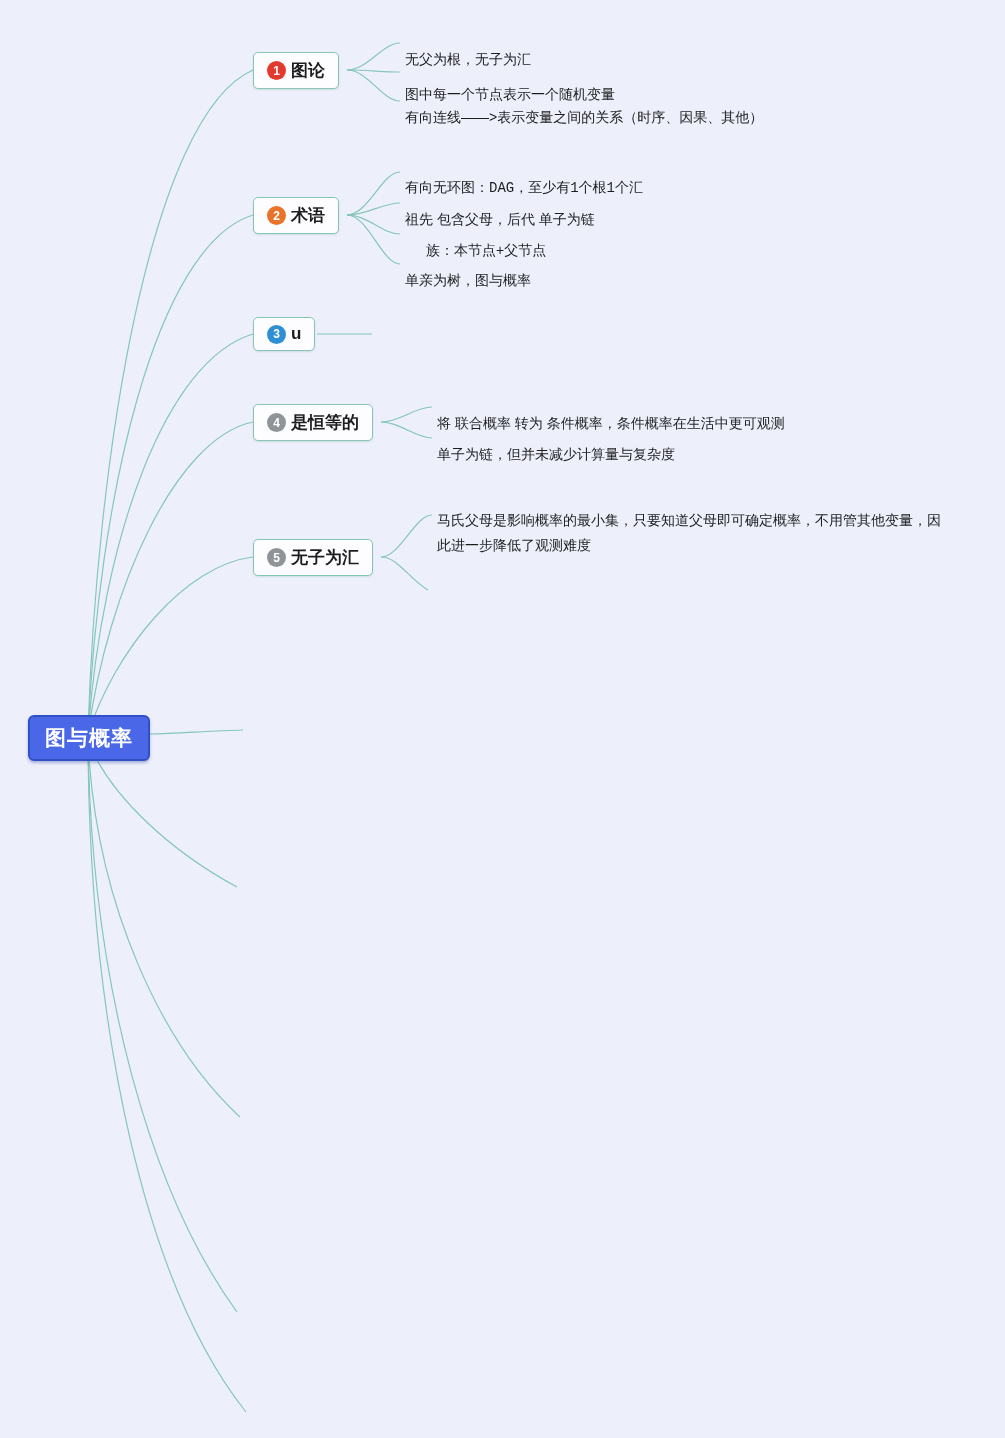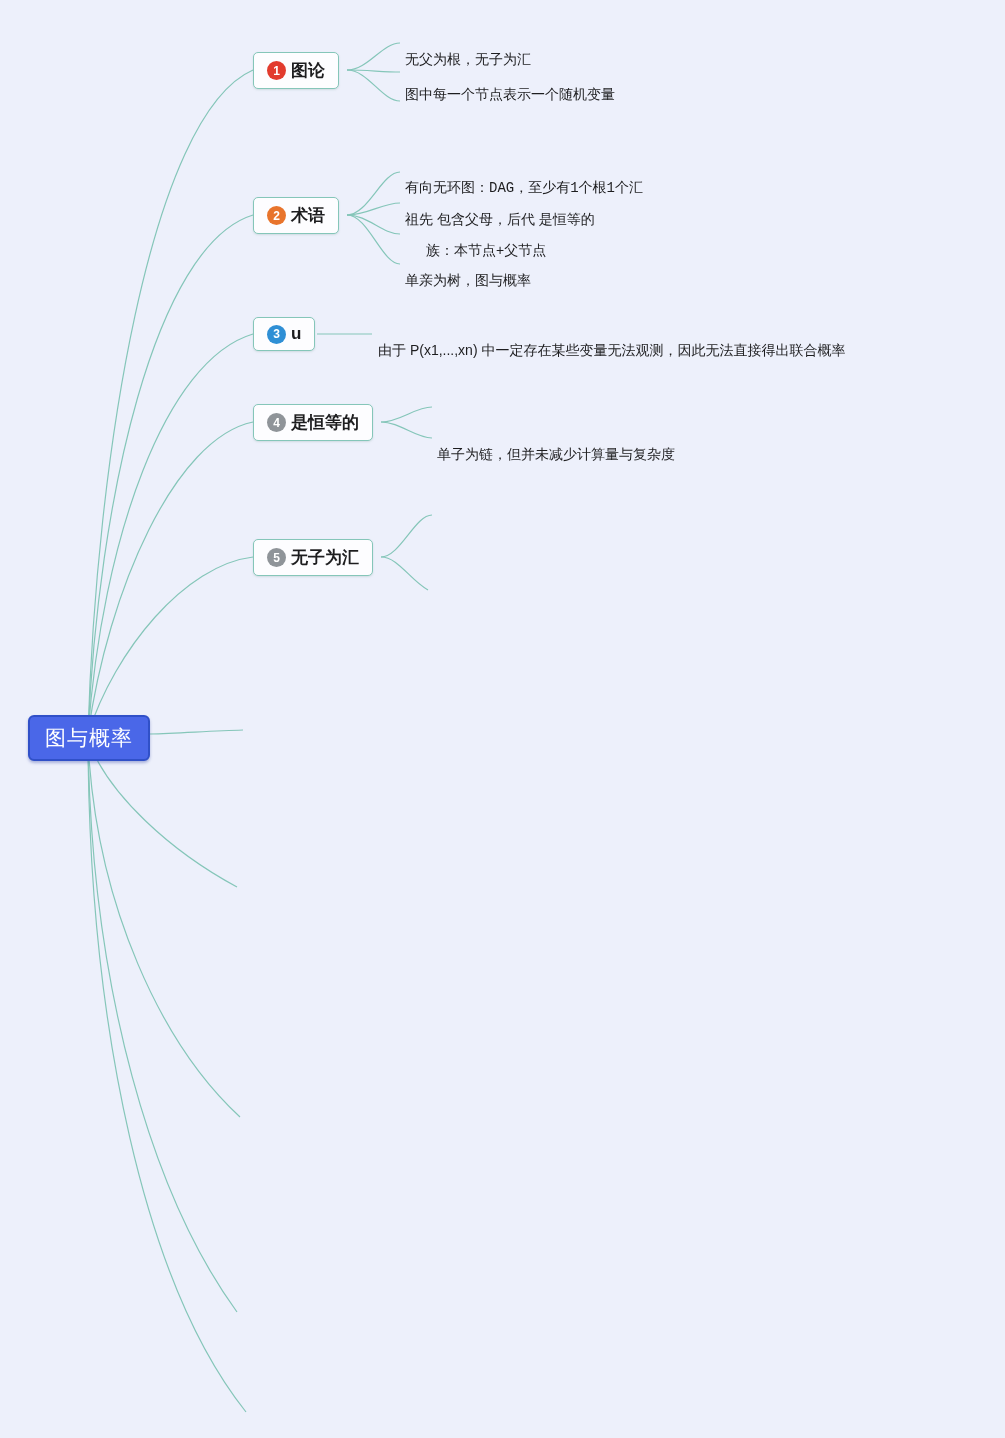--- a/index.html
+++ b/index.html
@@ -41,21 +41,21 @@
     width:19px;height:19px;border-radius:50%;
     color:#fff;font-size:12px;font-weight:bold;
     flex:0 0 auto;
   }
   .root-node{
     position:absolute;left:28px;top:715px;
     background:var(--root-bg);
     border:2px solid var(--root-border);
     border-radius:6px;
     padding:7px 15px;
-    font-size:21px;font-weight:normal;color:#ffffff;
+    font-size:21px;font-weight:bold;color:#ffffff;
     letter-spacing:1px;
     box-shadow:0 2px 3px rgba(40,60,160,.35);
     white-space:nowrap;
     cursor:pointer;
   }
   .leaf{
     position:absolute;
     font-size:14px;line-height:20px;color:var(--text);
     white-space:nowrap;
     cursor:pointer;
@@ -120,28 +120,30 @@
     <span>是恒等的</span>
   </div>
 
   <div class="topic" style="left:253px;top:539px;">
     <span class="badge" style="background: rgb(143, 148, 153);">5</span>
     <span>无子为汇</span>
   </div>
 
   <div class="leaf" style="left:405px;top:33px;">无父为根，无子为汇</div>
   <div class="leaf" style="left:405px;top:68px;">图中每一个节点表示一个随机变量</div>
+  <div class="leaf" style="left:405px;top:91px;">有向连线——&gt;表示变量之间的关系（时序、因果、其他）</div>
 
   <div class="leaf" style="left:405px;top:162px;font-family:Liberation Mono, monospace;">有向无环图：DAG，至少有1个根1个汇</div>
-  <div class="leaf" style="left:405px;top:193px;">祖先 包含父母，后代 是恒等的</div>
+  <div class="leaf" style="left:405px;top:193px;">祖先 包含父母，后代 单子为链</div>
   <div class="leaf" style="left:426px;top:224px;">族：本节点+父节点</div>
   <div class="leaf" style="left:405px;top:254px;">单亲为树，图与概率</div>
 
-  <div class="leaf" style="left:378px;top:324px;">由于 P(x1,...,xn) 中一定存在某些变量无法观测，因此无法直接得出联合概率</div>
 
+  <div class="leaf" style="left:437px;top:397px;">将 联合概率 转为 条件概率，条件概率在生活中更可观测</div>
   <div class="leaf" style="left:437px;top:428px;">单子为链，但并未减少计算量与复杂度</div>
 
+  <div class="leaf wrap" style="left:437px;top:492px;width:505px;">马氏父母是影响概率的最小集，只要知道父母即可确定概率，不用管其他变量，因此进一步降低了观测难度</div>
 
   <div class="root-node">
     <span>图与概率</span>
   </div>
 
 </div>
 
 </body></html>

